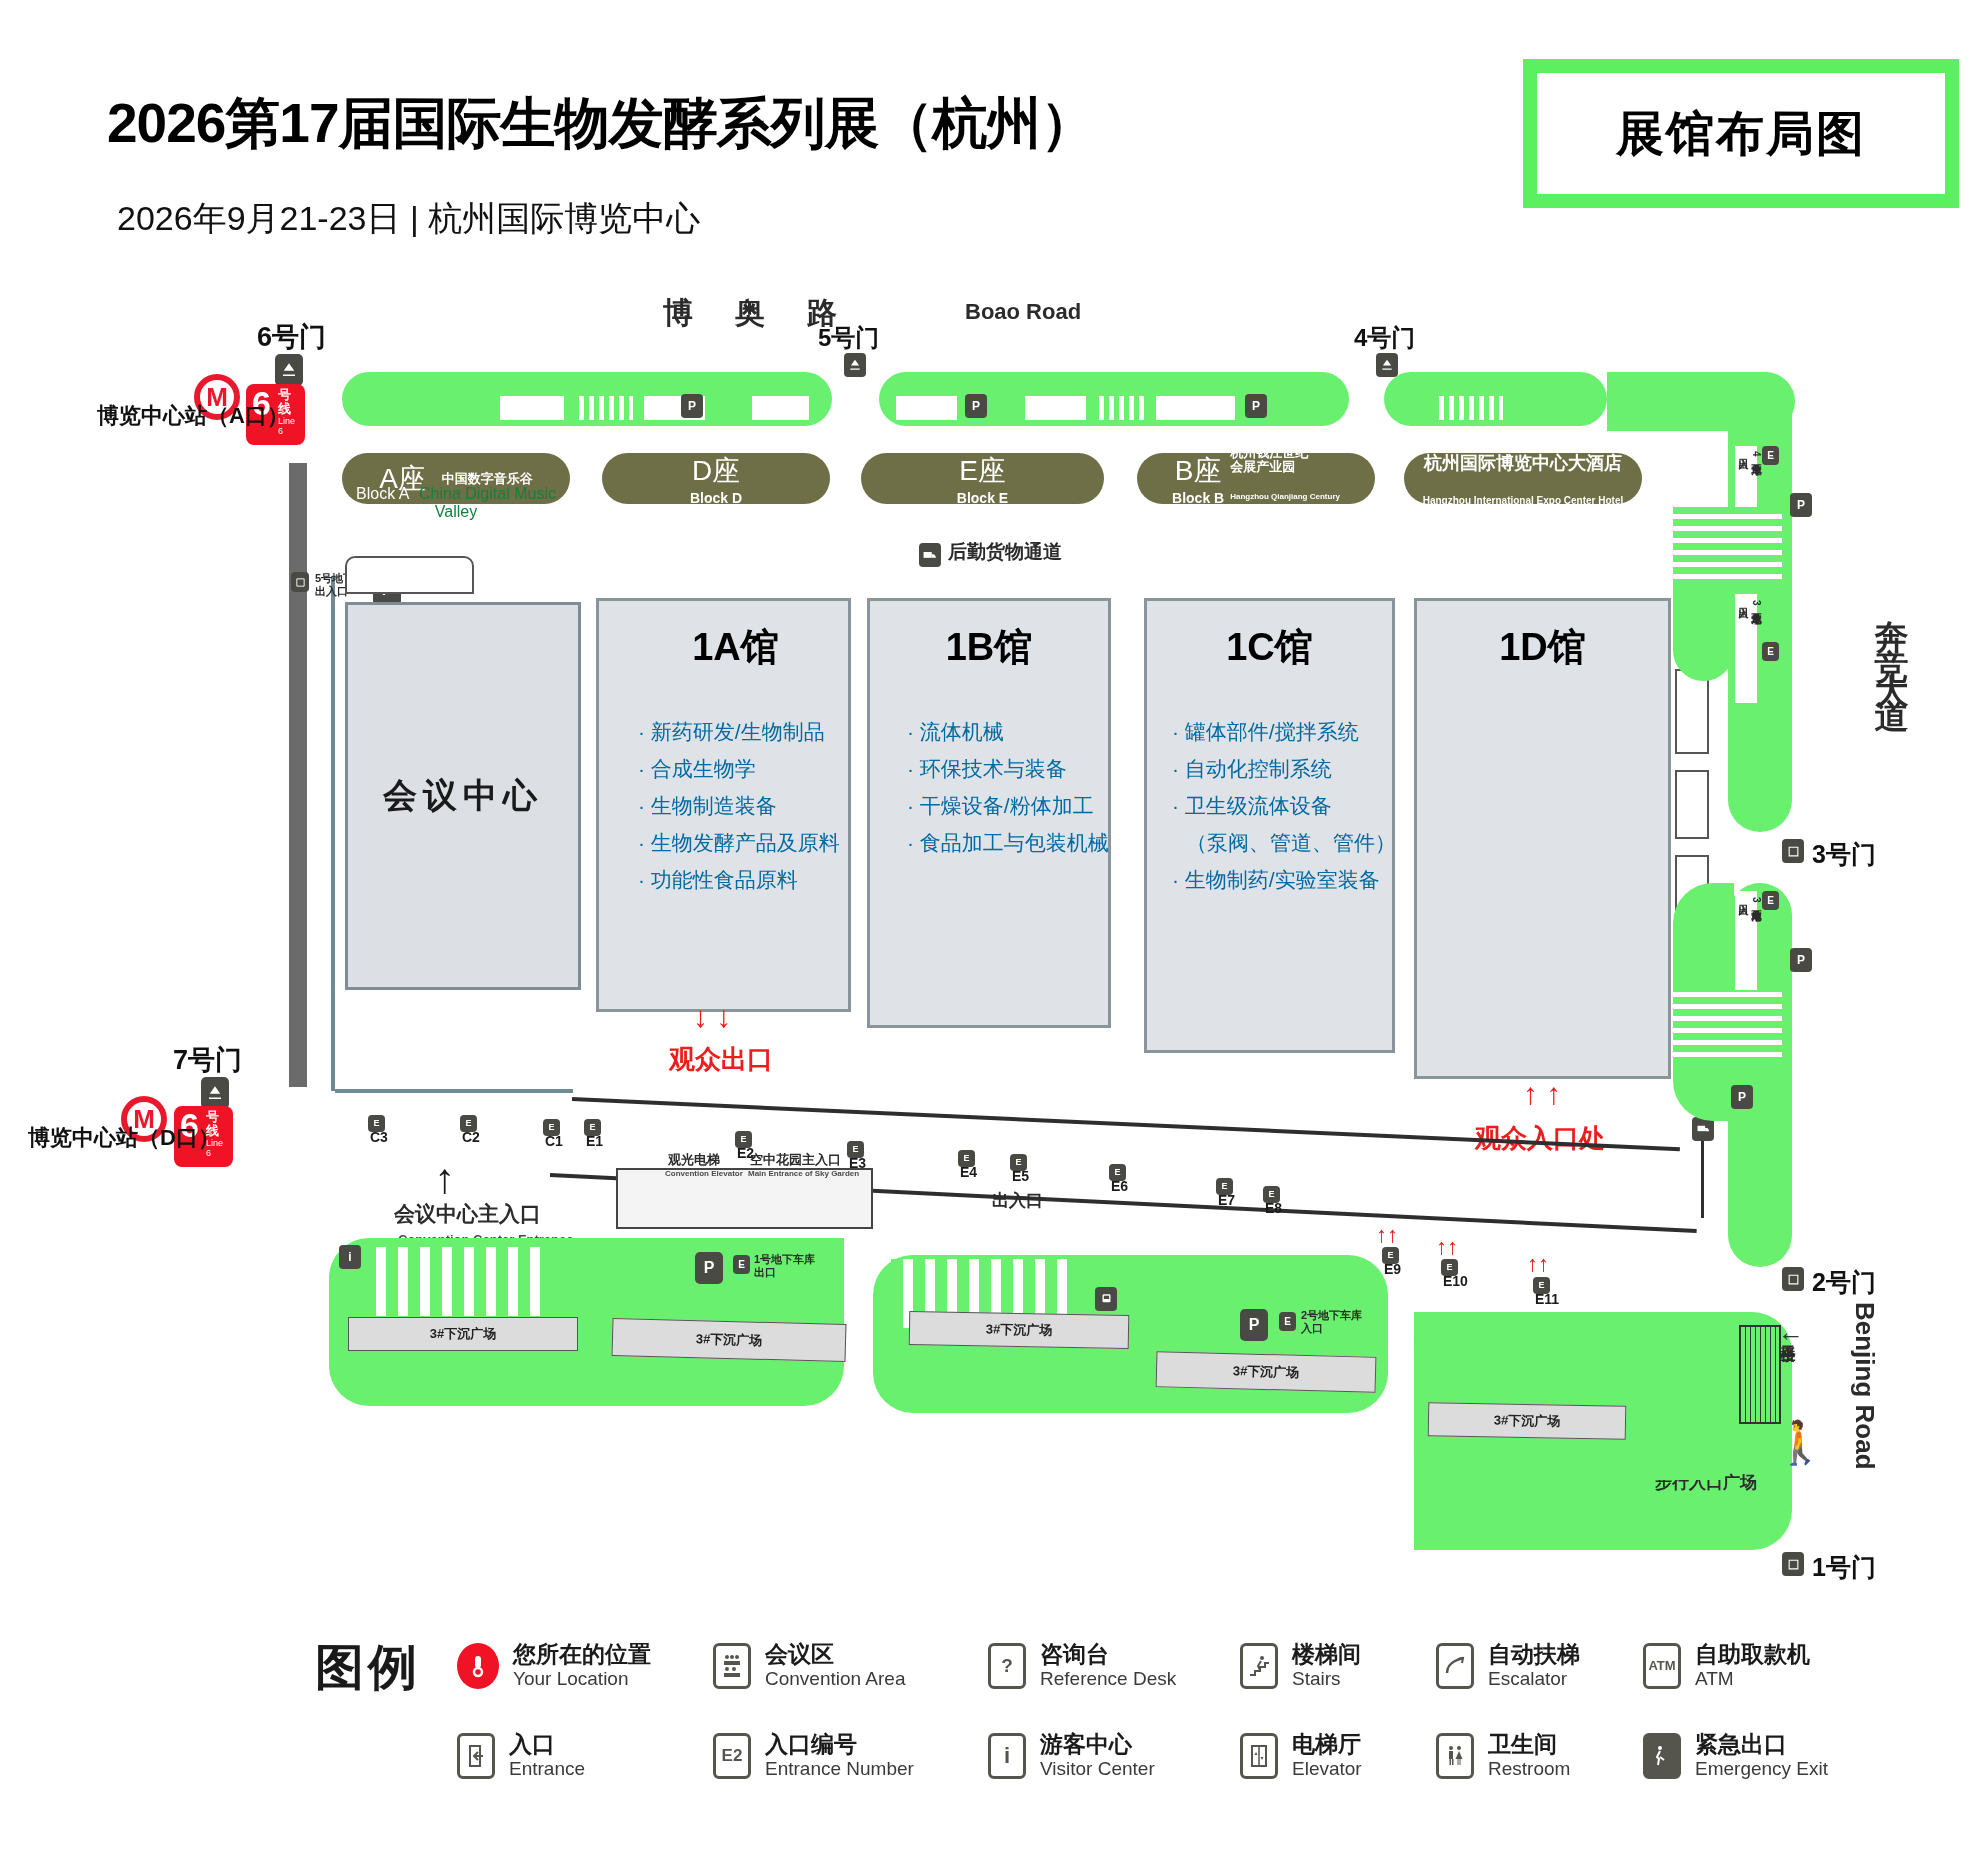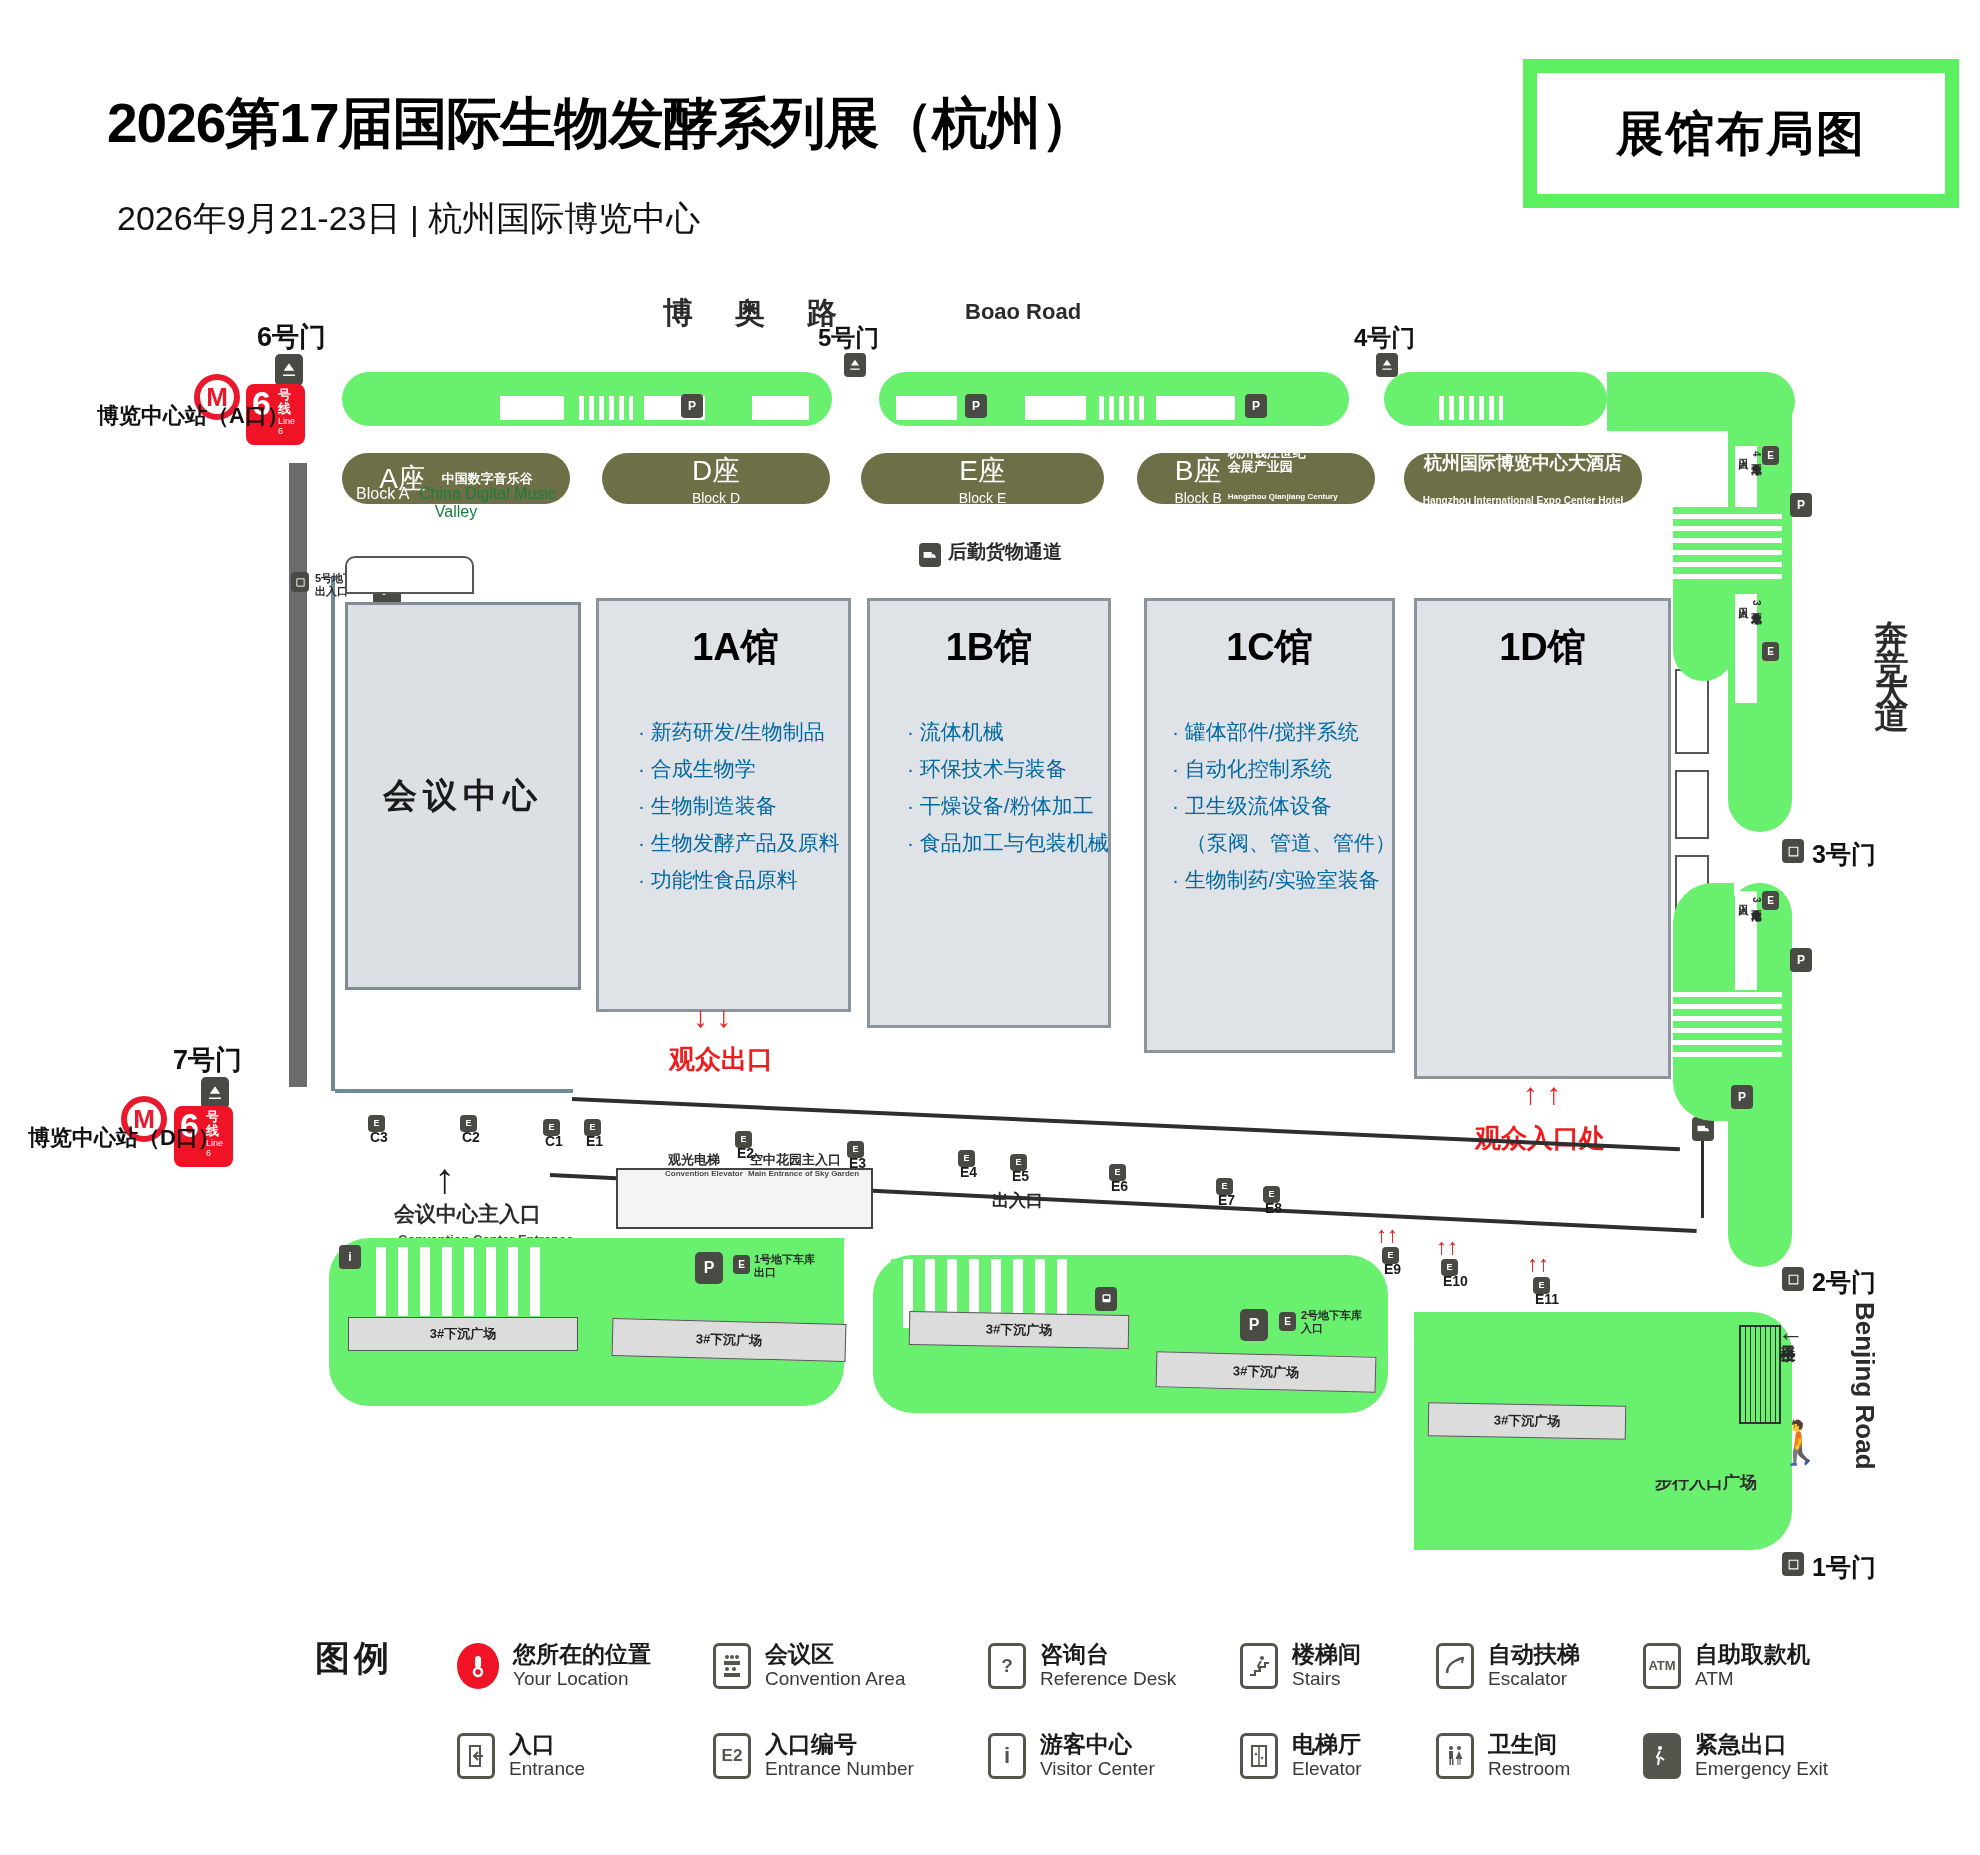--- a/index.html
+++ b/index.html
@@ -71,21 +71,21 @@
   .metro-line .cn { font-size: 13px; font-weight: bold; line-height: 14px; }
   .metro-line .en { font-size: 9px; line-height: 10px; }
   .metro-station { position: absolute; font-size: 22px; font-weight: bold; color:#111; white-space: nowrap; }
 
   
   .block {
     position: absolute; background: #6E6E47; border-radius: 26px;
     display: flex; align-items: center; justify-content: center; color: #fff;
   }
   .block .bcn { font-size: 28px; font-weight: 300; }
-  .block .ben { font-size: 14px; font-weight: normal; }
+  .block .ben { font-size: 14px; font-weight: bold; }
   .block .scn { font-size: 13px; font-weight: bold; line-height: 14px;}
   .block .sen { font-size: 8px; font-weight: bold; line-height: 10px;}
 
   
   .hall {
     position: absolute; background: #DFE3E8;
     border: 3px solid #8a949b;
   }
   .hall-title { position:absolute; width:100%; text-align:center; font-size: 38px; font-weight: bold; color:#000;}
   .hall-list { position:absolute; font-size: 21px; line-height: 37px; color: #0369a1; margin-left: 16px; }
@@ -112,21 +112,21 @@
   }
   .stripes { position:absolute; }
 
   .corridor-line { position:absolute; background:#2e2e2e; transform-origin: left center;}
   .thin-line { position:absolute; background:#6d8a95; }
 
   .grey-wall { position:absolute; background:#6b6b6b; }
 
   
   #legend { position: absolute; left: 0; top: 1584px; width: 1980px; height: 228px; }
-  #legend-title { position:absolute; left: 315px; top: 51px; font-size: 35px; font-weight:bold; letter-spacing:4px; color:#1a1a1a;}
+  #legend-title { position:absolute; left: 315px; top: 51px; font-size: 49px; font-weight:bold; letter-spacing:4px; color:#1a1a1a;}
   .lg-item { position:absolute; display:flex; align-items:center; gap:14px; }
   .lg-ico {
     width: 38px; height: 46px; border: 3px solid #55554e; border-radius: 6px;
     display:flex; align-items:center; justify-content:center;
     color:#55554e; font-weight:bold; font-size: 19px; flex:none;
   }
   .lg-ico.filled { background:#55554e; color:#fff; border-color:#55554e; }
   .lg-ico.circle { border:none; background:#F01225; border-radius:50%; width:42px;height:46px; color:#fff;}
   .lg-txt-cn { font-size: 23px; font-weight:bold; color:#1b1b1b; line-height: 26px; white-space:nowrap;}
   .lg-txt-en { font-size: 19px; color:#3a3a3a; line-height: 23px; white-space:nowrap;}

